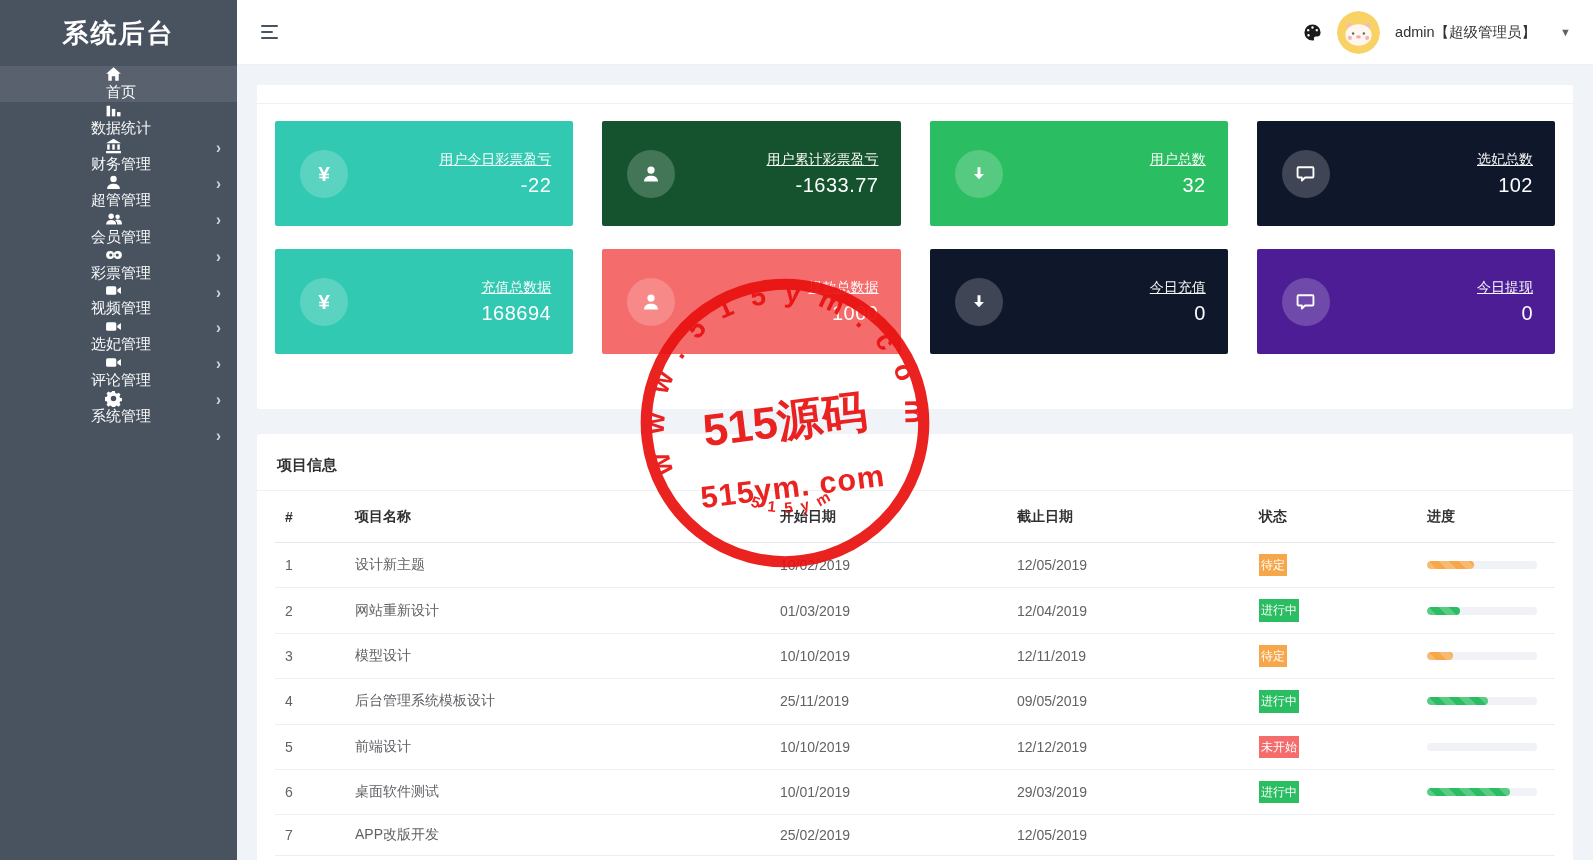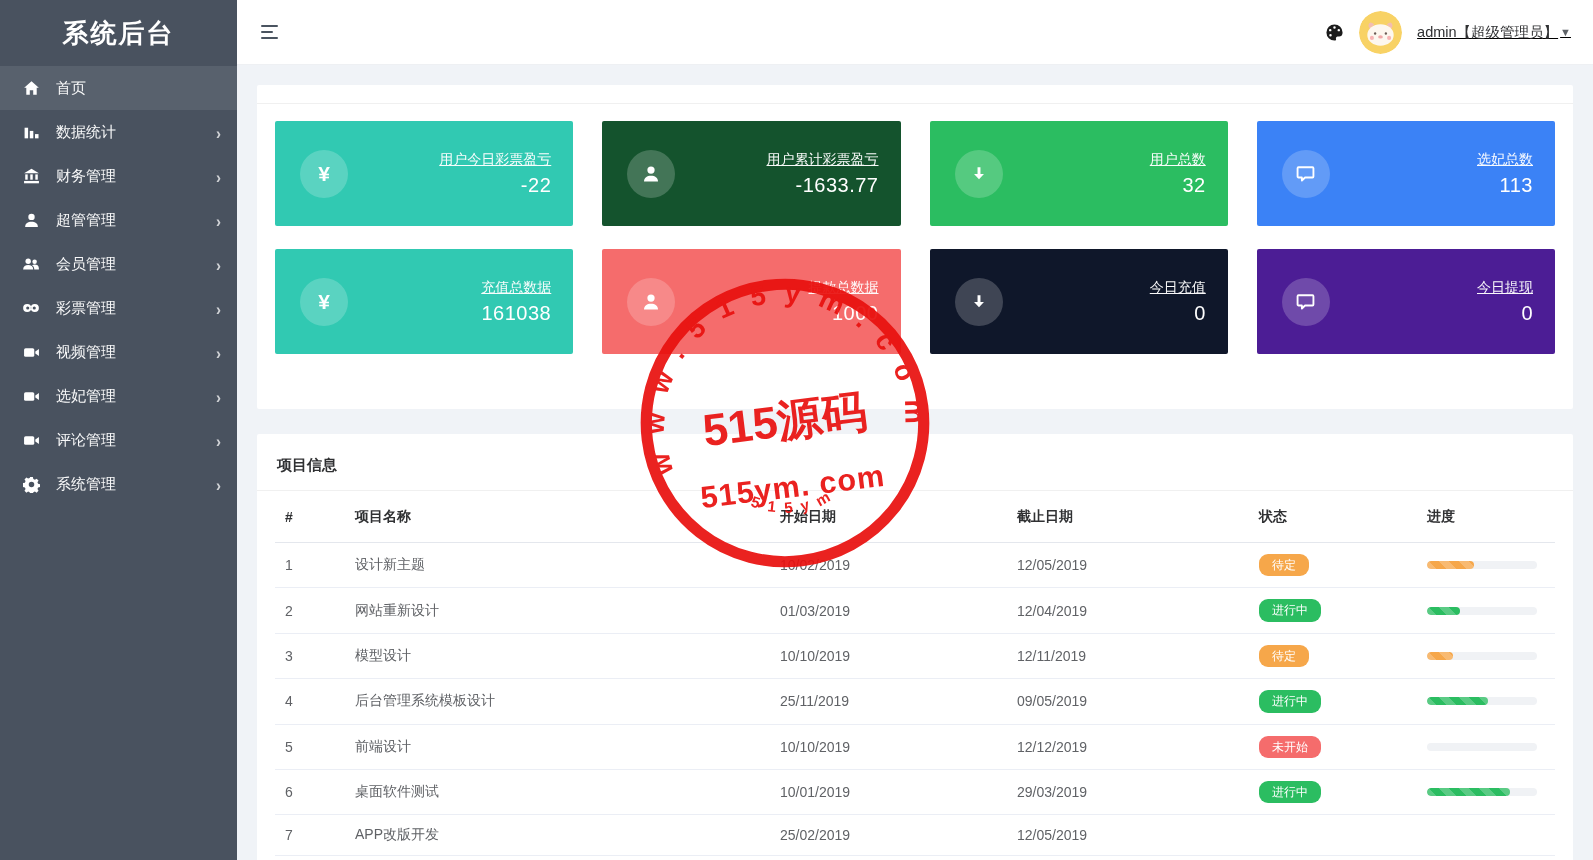--- a/index.html
+++ b/index.html
@@ -5,39 +5,39 @@
   * { box-sizing: border-box; margin: 0; padding: 0; }
   html,body { width:1593px; height:860px; }
   body {
     font-family: "Liberation Sans", "DejaVu Sans", sans-serif;
     display:flex; background:#f0f3f7; overflow:hidden; position:relative;
   }
   
   .sidebar { width:237px; flex-shrink:0; background:#49525f; color:#fff; }
   .sidebar-title { height:66px; line-height:66px; text-align:center;
     font-size:26px; font-weight:bold; letter-spacing:2px; color:#fff; }
-  .nav-item { height:44px; display:flex; align-items:center;
-    padding:0 16px 0 21px; cursor:pointer; font-size:15px; color:rgba(255,255,255,.96); }
+  .nav-item { height:36px; display:flex; align-items:center;
+    padding:0 16px 0 21px; cursor:pointer; font-size:15px; color:rgba(255,255,255,.96);flex-direction:column; }
   .nav-item.active { background:#58616d; }
   .nav-item .icon { width:20px; height:18px; margin-right:15px;
     display:inline-flex; align-items:center; justify-content:center; }
   .nav-label { flex:0 0 auto; }
   .chev { margin-left:auto; color:rgba(255,255,255,.75); font-size:15px;
     font-weight:bold; transform:scaleY(1.1); }
   
   .main { flex:1; display:flex; flex-direction:column; min-width:0; }
   .topbar { height:65px; background:#fff; display:flex; align-items:center;
     padding:0 22px 0 20px; border-bottom:1px solid #eef0f3; flex-shrink:0; }
   .hamburger { display:inline-flex; flex-direction:column; gap:4px; cursor:pointer; padding:4px; }
   .hamburger span { height:2px; background:#4a5460; border-radius:1px; display:block; }
   .hamburger .l1 { width:17px; } .hamburger .l2 { width:12px; } .hamburger .l3 { width:17px; }
   .topbar-right { margin-left:auto; display:flex; align-items:center; gap:15px; }
   .theme-btn { cursor:pointer; display:inline-flex; }
   .avatar { width:43px; height:43px; border-radius:50%; overflow:hidden; cursor:pointer; flex-shrink:0; }
-  .user-drop { display:flex; align-items:center; gap:2px; cursor:pointer;text-decoration:underline; }
+  .user-drop { display:flex; align-items:center; gap:24px; cursor:pointer; }
   .username { font-size:14.5px; color:#303133; }
   .caret { color:#5f6368; font-size:11px; }
   
   .content { flex:1; padding:20px; overflow:hidden; }
   .panel { background:#fff; border-radius:2px; padding:18px 18px 20px; margin-bottom:25px; }
   .panel-title { font-size:15px; font-weight:bold; color:#303133; padding:4px 2px 15px; }
   .panel-divider { border:none; border-top:1px solid #f0f0f0; margin:0 -18px; }
   
   .cards-grid { display:grid; grid-template-columns:repeat(4,1fr);
     gap:23px 29px; padding:17px 0 35px; }
@@ -49,21 +49,21 @@
   .yen-glyph { font-size:21px; font-weight:bold; color:#fff; }
   .card-text { margin-left:auto; text-align:right; }
   .card-label { font-size:14px; margin-bottom:5px; opacity:.97;text-decoration:underline; }
   .card-value { font-size:20px; letter-spacing:.5px; }
   
   table { width:100%; border-collapse:collapse; margin-top:1px; }
   th { text-align:left; font-size:14px; color:#303133; font-weight:bold;
     padding:16px 10px; border-bottom:1px solid #e4e7ed; }
   td { font-size:14px; color:#606266; padding:11px 10px; border-bottom:1px solid #ebeef5; }
   .badge { display:inline-block; color:#fff; font-size:12px;
-    padding:4px 13px; border-radius:9px; line-height:1.2; }
+    padding:4px 2px; border-radius:0; line-height:1.2; }
   .progress { width:110px; height:8px; background:#f0f2f5; border-radius:5px; overflow:hidden; }
   .progress-fill { height:100%; border-radius:5px;
     background-image:repeating-linear-gradient(45deg, rgba(255,255,255,.22) 0 7px, transparent 7px 14px); }
   
   .stamp { position:absolute; left:632px; top:270px; width:306px; height:306px;
     opacity:.92; transform:rotate(-7deg); pointer-events:none; z-index:50; }
 </style>
 </head>
 <body>
 
@@ -256,38 +256,38 @@
     <span class="card-icon-wrap">
               <svg viewBox="0 0 16 16" width="18" height="18">
                 <path fill="#fff" d="M6.7 2h2.6v6h3.1L8 12.6 3.6 8h3.1z"></path>
               </svg>
             </span>
     <div class="card-text">
       <div class="card-label">用户总数</div>
       <div class="card-value">32</div>
     </div>
   </div>
-  <div class="card" style="background:#3b82f6">
+  <div class="card" style="background:#0f172a">
     <span class="card-icon-wrap">
               <svg viewBox="0 0 18 18" width="21" height="21">
                 <path fill="none" stroke="#fff" stroke-width="1.6" stroke-linejoin="round" d="M3 3.6h12a.8.8 0 0 1 .8.8v7.2a.8.8 0 0 1-.8.8H8.6L5.9 15v-2.6H3a.8.8 0 0 1-.8-.8V4.4a.8.8 0 0 1 .8-.8z"></path>
               </svg>
             </span>
     <div class="card-text">
       <div class="card-label">选妃总数</div>
-      <div class="card-value">113</div>
+      <div class="card-value">102</div>
     </div>
   </div>
   <div class="card" style="background:#31c9b2">
     <span class="card-icon-wrap">
               <span class="yen-glyph">¥</span>
             </span>
     <div class="card-text">
       <div class="card-label">充值总数据</div>
-      <div class="card-value">161038</div>
+      <div class="card-value">168694</div>
     </div>
   </div>
   <div class="card" style="background:#f56c6c">
     <span class="card-icon-wrap">
               <svg viewBox="0 0 16 16" width="20" height="20">
                 <g fill="#fff">
                   <circle cx="8" cy="4.8" r="2.9"></circle>
                   <path d="M2.4 14c0-3.1 2.5-4.6 5.6-4.6s5.6 1.5 5.6 4.6z"></path>
                 </g>
               </svg>

